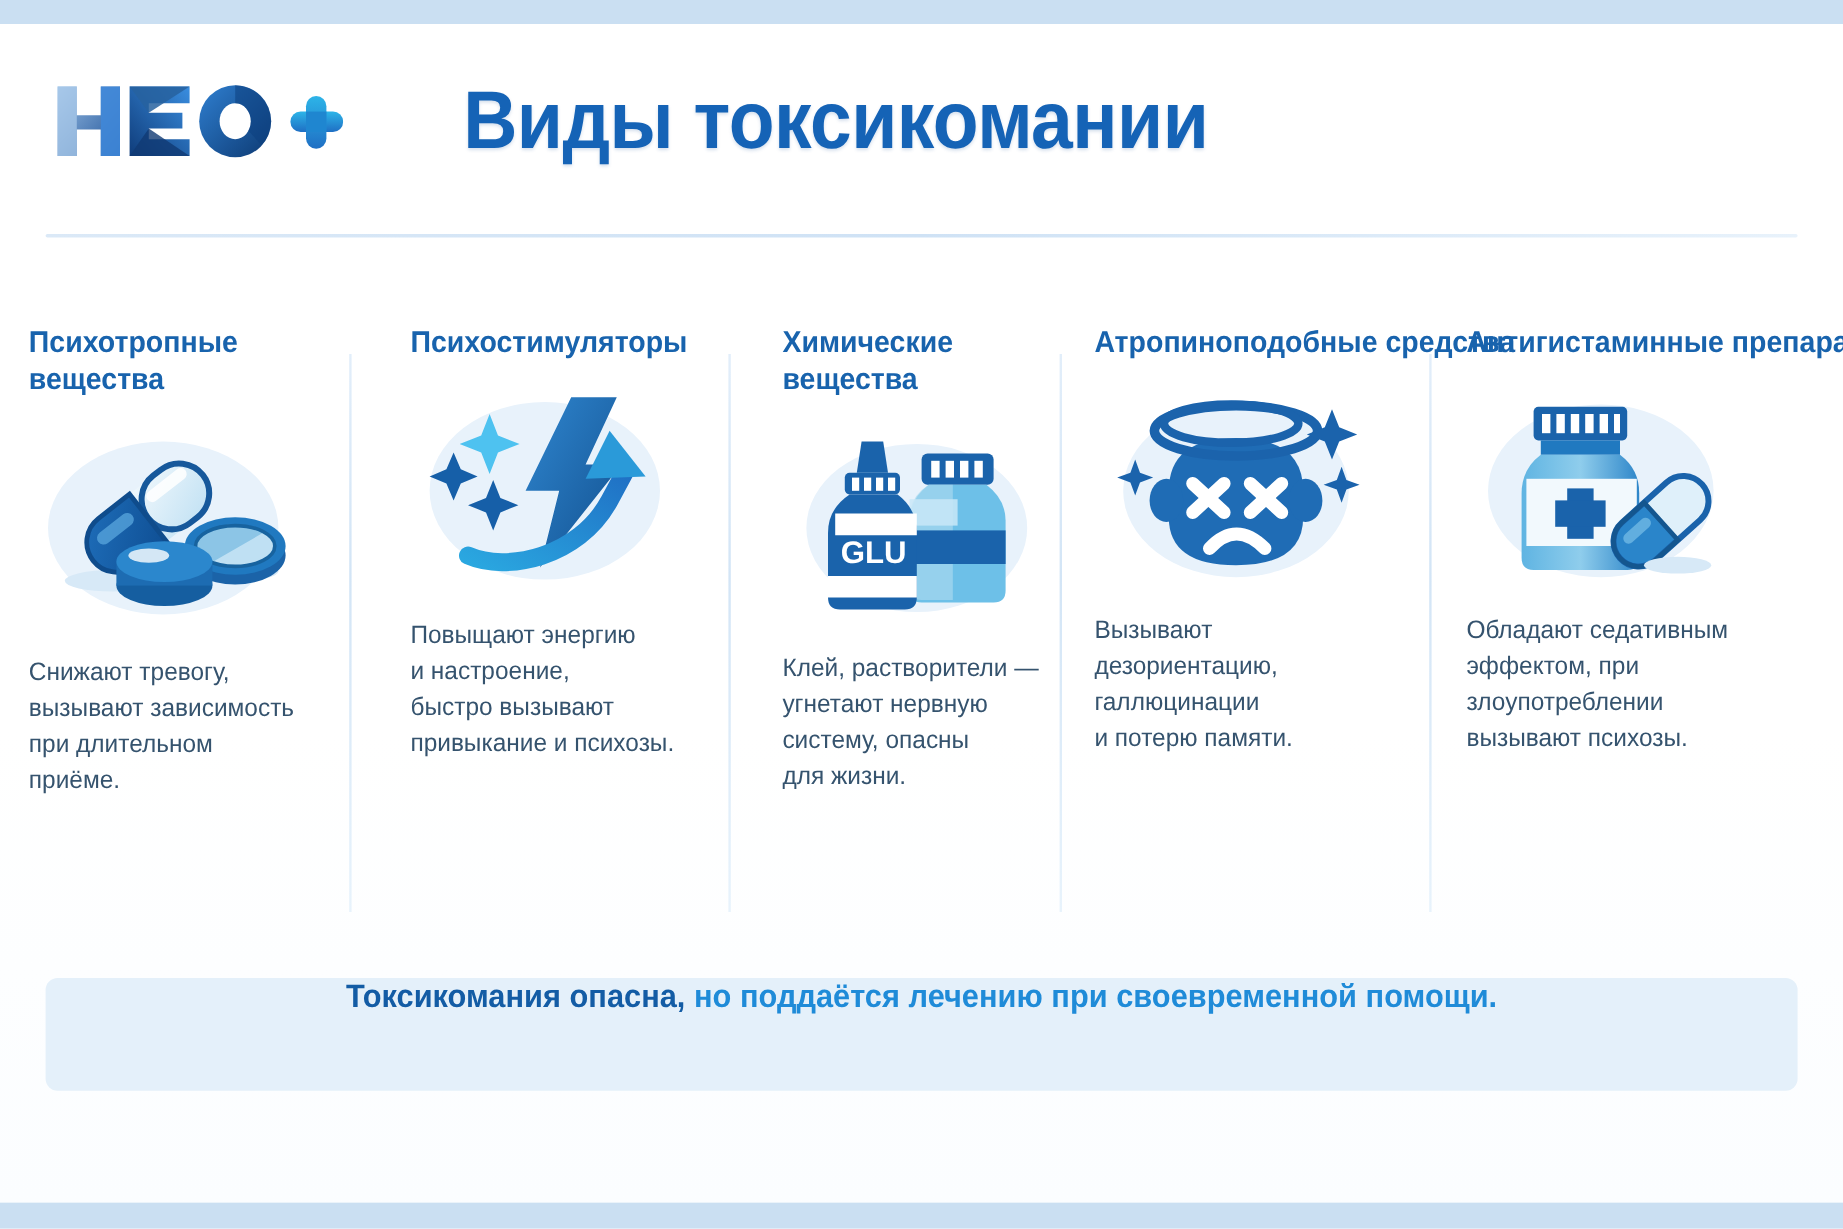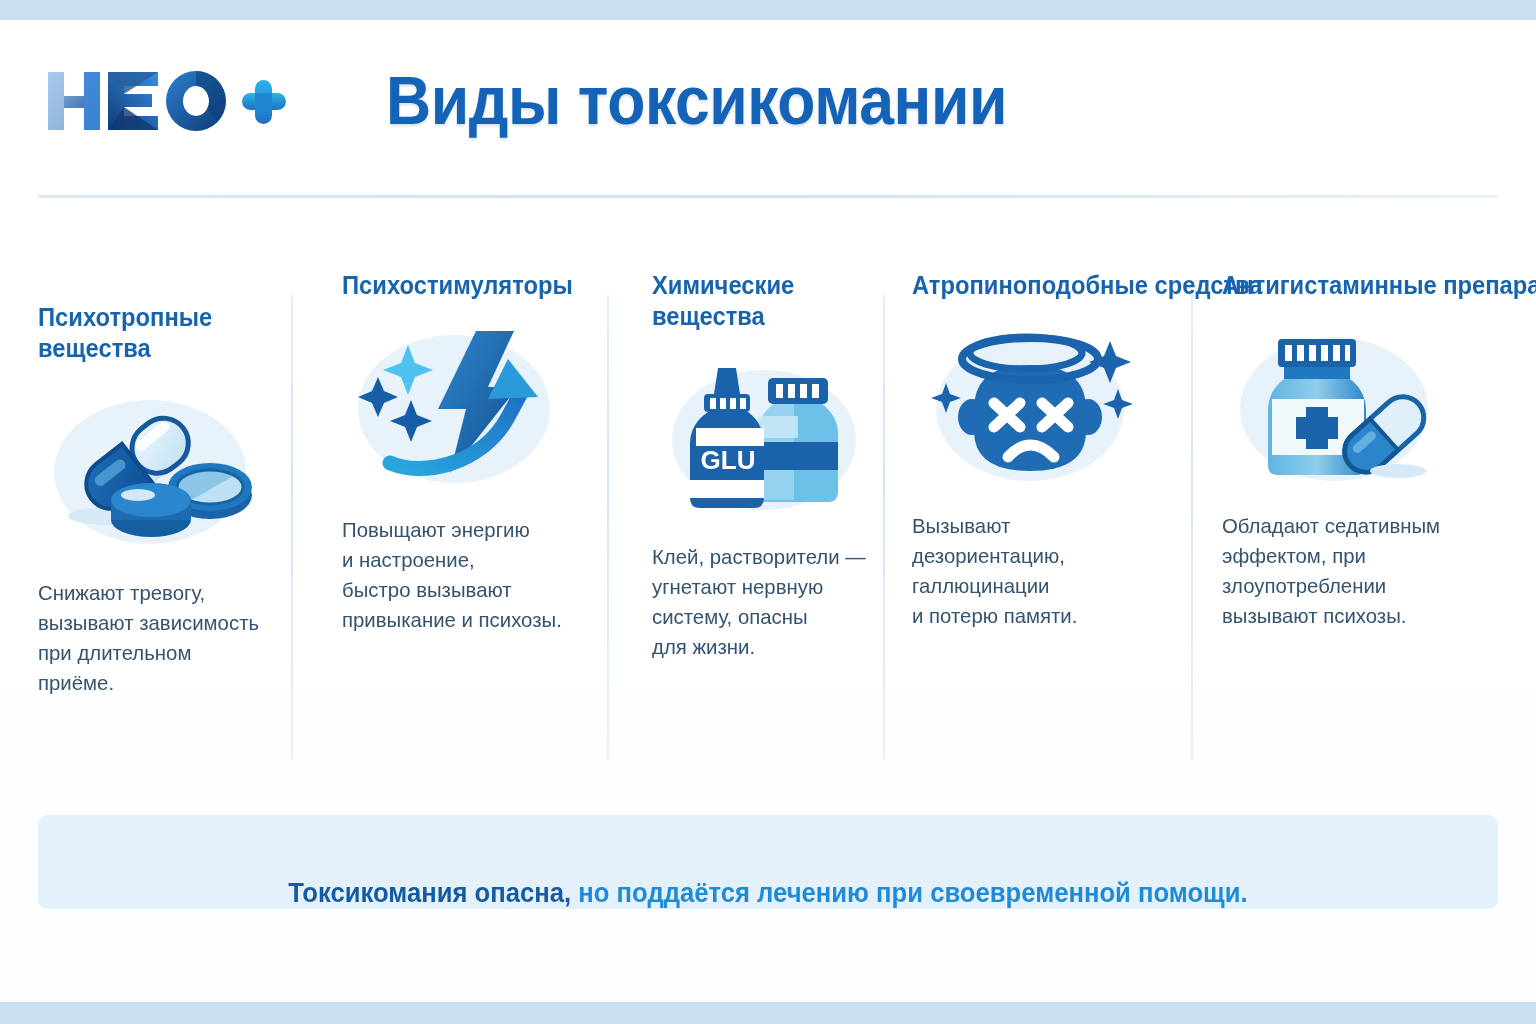--- a/index.html
+++ b/index.html
@@ -33,21 +33,21 @@
   }
   .rule{
     position:absolute;left:38px;top:175px;width:1460px;height:3px;
     background:linear-gradient(90deg,#dbe9f7 0%,#cfe2f5 50%,#e8f2fb 100%);
     border-radius:2px;
   }
 
   
   .columns{position:absolute;left:0;top:250px;width:1536px;height:500px;}
   .col{position:absolute;top:0;width:252px;}
-  .col.c0{left:38px;margin-top:32px;}
+  .col.c0{left:24px;}
   .col.c1{left:322px;margin-left:20px;}
   .col.c2{left:652px;}
   .col.c3{left:912px;}
   .col.c4{left:1222px;}
 
   .vsep{position:absolute;top:25px;width:2px;height:465px;
         background:linear-gradient(180deg,#e2eefa 0%,#d3e5f6 40%,#e8f3fc 100%);}
   .vsep.s1{left:291px;}
   .vsep.s2{left:607px;}
   .vsep.s3{left:883px;}
@@ -75,21 +75,21 @@
     transform:scaleX(0.97);transform-origin:left top;
     white-space:pre-line;
   }
   .col.c0 .col-body{margin-top:22px;}
   .col.c1 .col-body{margin-top:22px;}
 
   
   .banner{
     position:absolute;left:38px;top:795px;width:1460px;height:94px;
     background:#e4f0fa;border-radius:10px;
-    display:flex;align-items:flex-end;justify-content:center;
+    display:flex;align-items:flex-start;justify-content:center;
   }
   .banner-text{
     font-size:27px;font-weight:bold;
     font-family:"Liberation Sans Narrow","Liberation Sans",sans-serif;
     transform:scaleX(0.95);
     white-space:nowrap;
   }
   .banner-strong{color:#135ca5;}
   .banner-rest{color:#1f8bd8;}
 </style>

